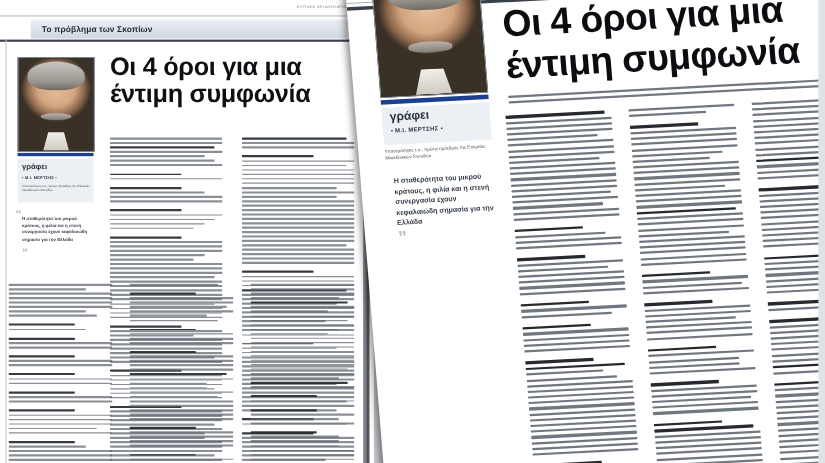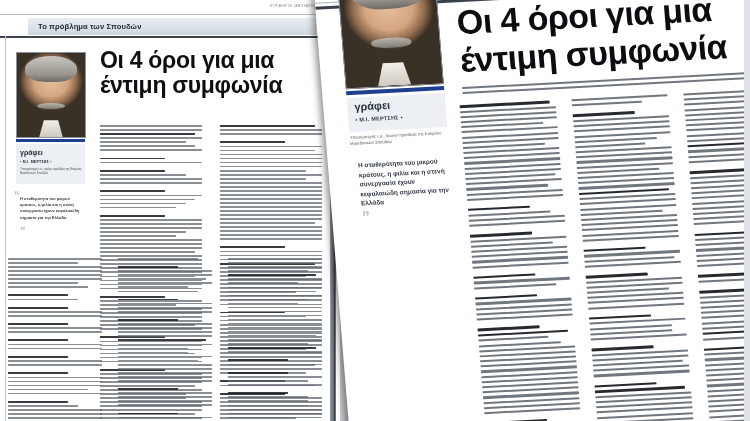--- a/index.html
+++ b/index.html
@@ -94,21 +94,21 @@
 <body>
 
 <div class="stage">
 
   <div class="page-left">
 
     <div class="pl-dateline">ΚΥΡΙΑΚΗ 28 ΙΑΝΟΥΑΡΙΟΥ 2018</div>
     <div class="pl-topline"></div>
 
     <div class="pl-kicker">
-      <div class="pl-kicker-txt">Το πρόβλημα των Σπουδών</div>
+      <div class="pl-kicker-txt">Το πρόβλημα των Σκοπίων</div>
     </div>
     <div class="pl-kicker-rule"></div>
     <div class="pl-leftedge"></div>
 
     <div class="pl-photo">
       <div class="face">
           <div class="hairL"></div>
           <div class="mous"></div>
           <div class="shirt"></div>
         </div>

